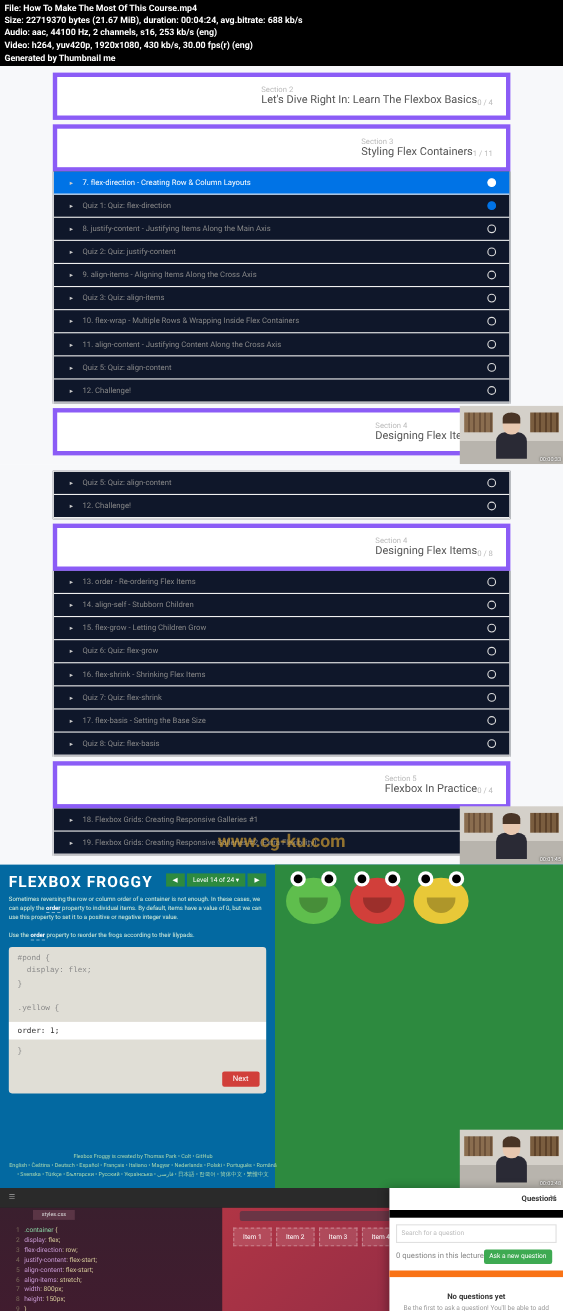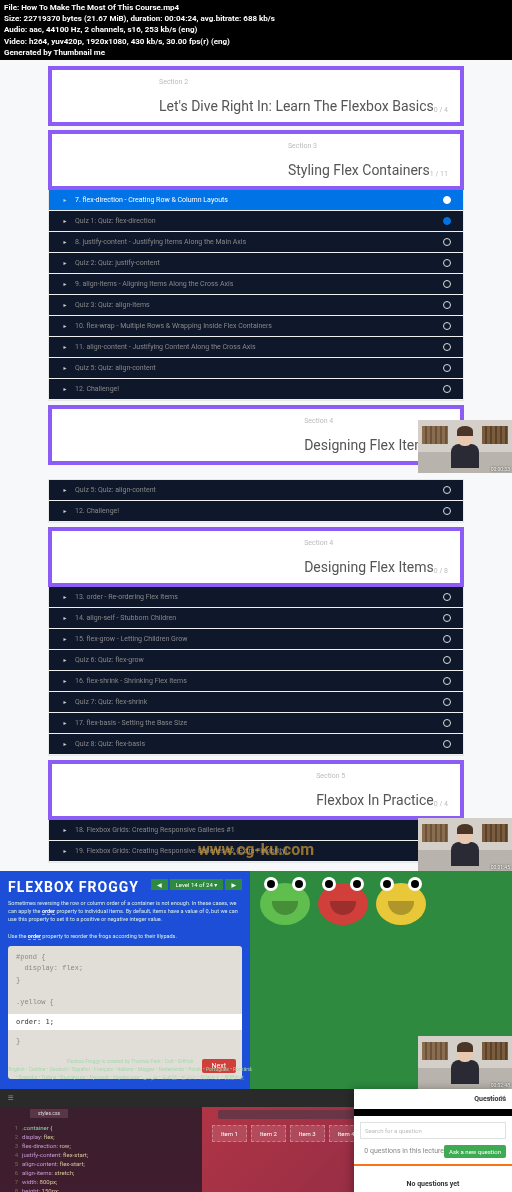--- a/index.html
+++ b/index.html
@@ -1,39 +1,39 @@
 <!DOCTYPE html>
 <html><head>
 <meta charset="utf-8">
 <style>
 *{box-sizing:border-box;margin:0;padding:0;font-family:-apple-system,BlinkMacSystemFont,'Segoe UI',Roboto,Arial,sans-serif}
 body{width:512px;background:#fff}
 .meta-block{background:#000;color:#fff;font-family:Arial;font-size:8px;font-weight:bold;padding:2px 4px;line-height:1.4}
 .panel1{background:#f7f8fa;padding:6px 48px 8px 48px;position:relative}
 .sec-header{background:#fff;padding:8px 12px;border:4px solid #8b5cf6;display:flex;justify-content:flex-end;align-items:flex-end;font-size:8px;color:#999}
-.sec-header .t{color:#555;font-size:14px;margin-top:12px}
+.sec-header .t{color:#555;font-size:10px;margin-top:0}
 .sec-header .info{font-size:7px;color:#bbb}
 .lesson-list{background:#0f172a;border:1px solid #e8e8e8;border-top:none}
 .lesson{display:flex;align-items:center;padding:6px 12px;border-bottom:1px solid #f0f0f0;font-size:7px;color:#888}
 .lesson .ic{width:8px;height:8px;margin-right:6px;color:#ccc;font-size:6px;display:flex;align-items:center;justify-content:center}
 .lesson .circ{width:8px;height:8px;border:1px solid #ddd;border-radius:50%;margin-left:auto}
 .lesson.active{background:#0073e6;color:#fff}
 .lesson.active .circ{background:#fff;border-color:#fff}
 .lesson.done .circ{background:#0073e6;border-color:#0073e6}
 .webcam{position:absolute;right:0;bottom:0;width:94px;height:53px;background:#c8c4bd}
 .webcam .bg{width:100%;height:100%;background:linear-gradient(#d4d0c9 60%,#b8b4ad 60%)}
 .webcam .person{position:absolute;left:30px;top:8px;width:34px;height:44px}
 .webcam .head{width:16px;height:18px;background:#e8c8b0;border-radius:50% 50% 45% 45%;margin:0 auto;position:relative}
 .webcam .hair{position:absolute;top:-2px;left:0;width:16px;height:10px;background:#4a3526;border-radius:50% 50% 0 0}
 .webcam .body{width:28px;height:24px;background:#2a2a35;border-radius:8px 8px 0 0;margin:-2px auto 0}
 .webcam .shelf{position:absolute;top:6px;left:4px;width:26px;height:18px;background:repeating-linear-gradient(90deg,#8a6d4f 0 3px,#6d523a 3px 5px)}
 .webcam .shelf2{position:absolute;top:6px;right:4px;width:26px;height:18px;background:repeating-linear-gradient(90deg,#7a5d3f 0 3px,#5d422a 3px 5px)}
 .webcam .ts{position:absolute;right:2px;bottom:1px;font-size:5px;color:#fff;text-shadow:0 0 2px #000}
 .panel2{background:#f7f8fa;padding:6px 48px 8px 48px;position:relative}
-.panel3{background:#1d4ed8;position:relative;height:218px;display:flex}
+.panel3{background:#0369a1;position:relative;height:294px;display:flex}
 .froggy-left{width:250px;padding:8px;color:#fff;font-size:6px}
 .froggy-title{font-size:14px;font-weight:bold;letter-spacing:1px;margin-bottom:4px}
 .froggy-lvl{display:flex;justify-content:flex-end;margin-bottom:4px}
 .froggy-lvl .btn{background:#2d8a3f;padding:2px 6px;font-size:6px;margin-left:2px}
 .froggy-desc{font-size:5.5px;line-height:1.5;margin-bottom:6px;color:#d8f0dc}
 .froggy-desc b{color:#fff;border-bottom:1px dashed rgba(255,255,255,.5)}
 .code-box{background:#e0ded6;border-radius:3px;padding:0;overflow:hidden}
 .code-grey{padding:6px 8px;font-family:Liberation Mono, monospace;font-size:7px;color:#888;line-height:1.6}
 .code-white{background:#fff;padding:4px 8px;font-family:monospace;font-size:7px;color:#333}
 .code-footer{display:flex;justify-content:flex-end;padding:6px}
@@ -60,21 +60,21 @@
 .p4-editor .sel{color:#8ad4a4}
 .p4-preview{flex:1;background:linear-gradient(135deg,#b03545,#7a2545);padding:18px 10px;position:relative}
 .p4-url{position:absolute;top:3px;left:16px;right:10px;height:9px;background:#6a3545;border-radius:2px}
 .p4-boxes{display:flex;gap:4px}
 .p4-box{background:rgba(255,255,255,.12);border:1px dashed rgba(255,255,255,.3);color:#fff;font-size:6px;padding:4px 8px}
 .q-panel{position:absolute;top:0;right:0;width:158px;height:248px;background:#fff;color:#333;display:flex;flex-direction:column;font-size:7px;box-shadow:-2px 0 8px rgba(0,0,0,.3)}
 .q-head{display:flex;align-items:center;justify-content:flex-end;padding:6px;border-bottom:7px solid #000000;font-weight:bold;position:relative}
 .q-head .min{position:absolute;right:18px;font-size:9px;color:#888}
 .q-head .x{position:absolute;right:6px;font-size:8px;color:#888}
 .q-search{margin:6px;padding:4px;border:1px solid #e0e0e0;color:#bbb;font-size:6px}
-.q-bar{display:flex;justify-content:flex-end;align-items:center;padding:0 6px 6px;border-bottom:2px solid #f97316}
+.q-bar{display:flex;justify-content:flex-start;align-items:center;padding:0 6px 6px;border-bottom:6px solid #f97316}
 .q-ask{background:#3eaa52;color:#fff;padding:3px 5px;font-size:6px;border-radius:2px}
 .q-empty{flex:1;display:flex;flex-direction:column;align-items:center;justify-content:flex-start;padding:14px 10px;text-align:center}
 .q-empty .t1{font-weight:bold;font-size:7px;margin-bottom:3px}
 .q-empty .t2{font-size:6px;color:#999;line-height:1.4;margin-bottom:10px}
 .watermark{position:absolute;left:50%;transform:translateX(-50%);font-size:16px;font-weight:bold;color:rgba(218,165,50,.65);pointer-events:none}
 </style>
 </head>
 <body>
 
 <div class="meta-block">

